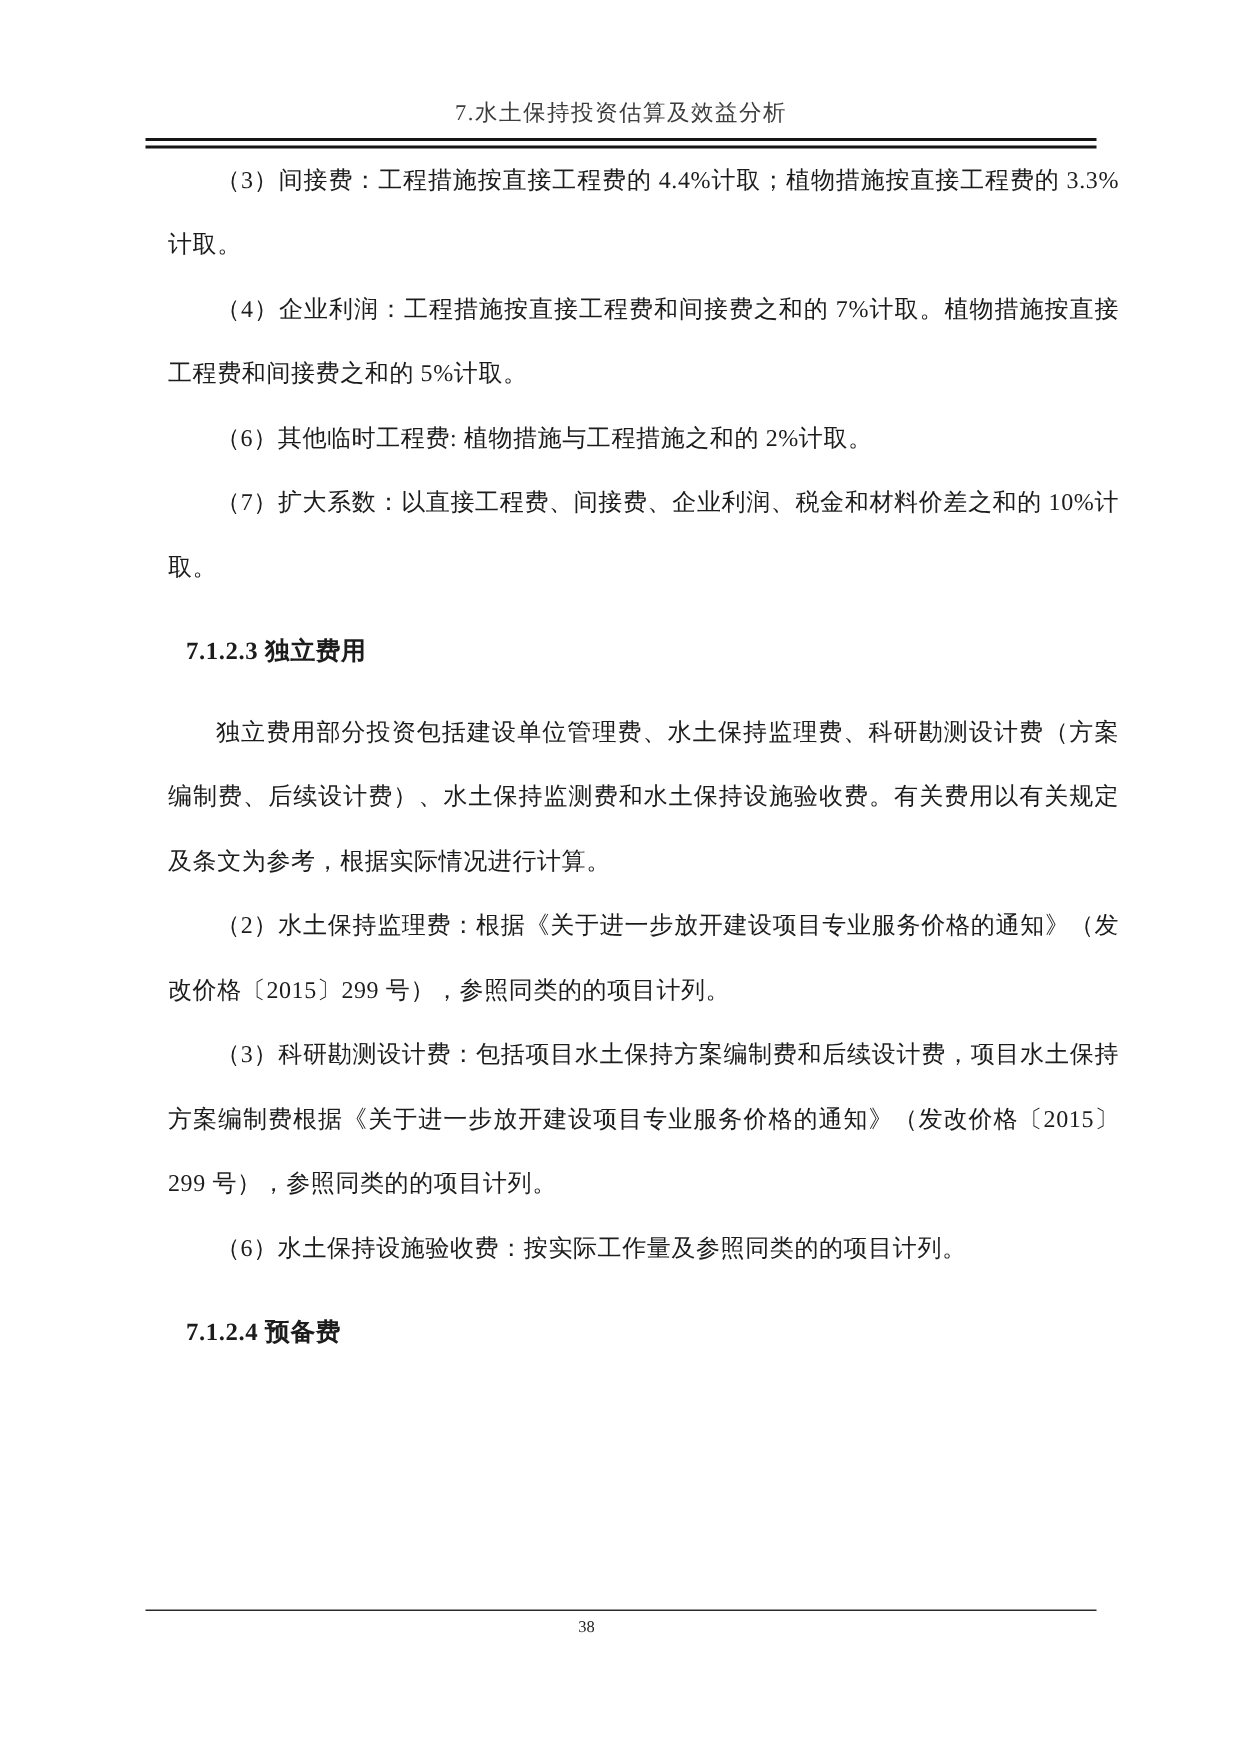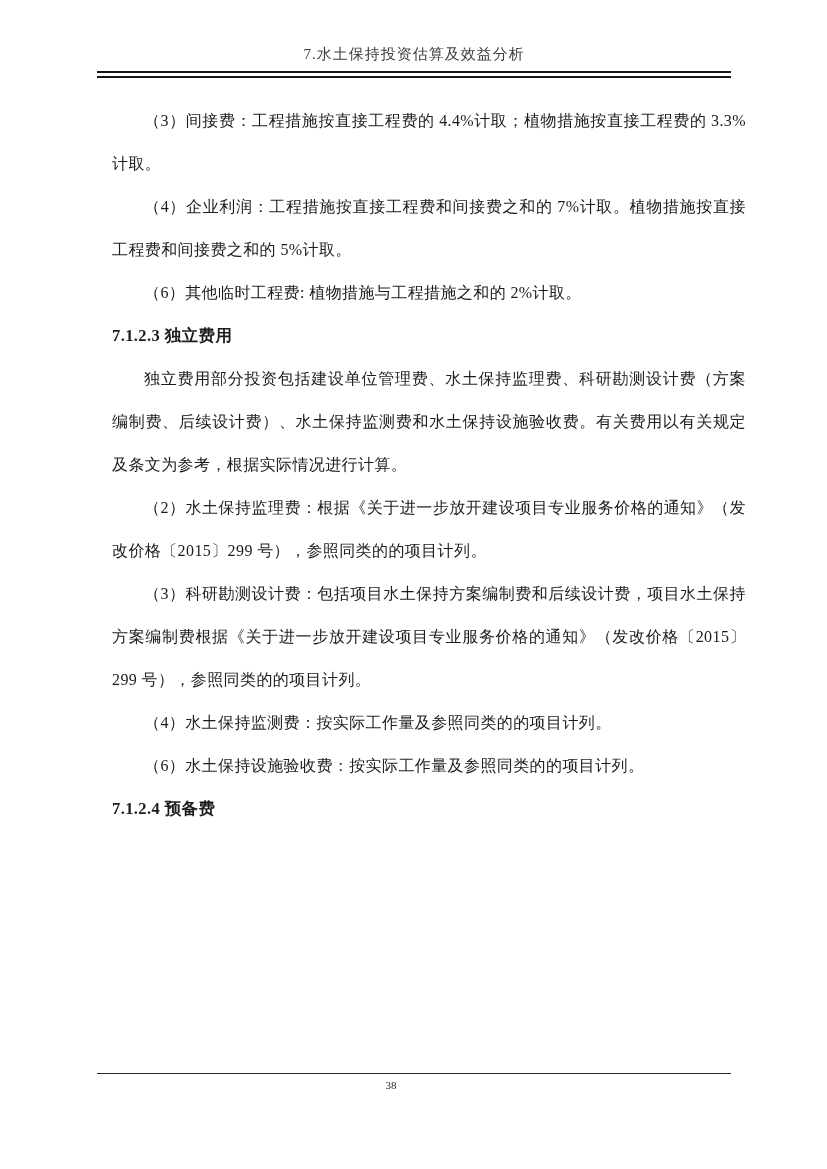--- a/index.html
+++ b/index.html
@@ -17,21 +17,21 @@
     color: #1c1c1c;
   }
   
   .header {
     position: absolute;
     left: 97px;
     right: 96px;
     top: 0;
   }
   .header-title {
-    padding-top: 45px;
+    padding-top: 66px;
     text-align: center;
     font-size: 15px;
     letter-spacing: 1px;
     color: #3d3d3d;
   }
   .header-rule {
     margin-top: 7px;
     height: 3px;
     border-top: 2.5px solid #161616;
     border-bottom: 2px solid #161616;
@@ -45,21 +45,21 @@
     font-size: 16px;
     line-height: 43px;
     text-align: justify;
   }
   .doc-body p.paragraph {
     margin: 0;
     text-indent: 32px;
     letter-spacing: 0.4px;
   }
   .doc-body h3.heading {
-    margin: 0;
+    margin: 12px;
     font-size: 16.5px;
     font-weight: bold;
     line-height: 43px;
     text-indent: 0;
     letter-spacing: 0.4px;
   }
   
   .footer {
     position: absolute;
     left: 97px;
@@ -94,25 +94,25 @@
 
   <div class="header">
     <div class="header-title">7.水土保持投资估算及效益分析</div>
     <div class="header-rule"></div>
   </div>
 
   <div class="doc-body" id="doc-body">
       <p class="paragraph">（3）间接费：工程措施按直接工程费的 4.4%计取；植物措施按直接工程费的 3.3%计取。</p>
       <p class="paragraph">（4）企业利润：工程措施按直接工程费和间接费之和的 7%计取。植物措施按直接工程费和间接费之和的 5%计取。</p>
       <p class="paragraph">（6）其他临时工程费: 植物措施与工程措施之和的 2%计取。</p>
+      <p class="paragraph">（7）扩大系数：以直接工程费、间接费、企业利润、税金和材料价差之和的 10%计取。</p>
       <h3 class="heading">7.1.2.3 独立费用</h3>
       <p class="paragraph">独立费用部分投资包括建设单位管理费、水土保持监理费、科研勘测设计费（方案编制费、后续设计费）、水土保持监测费和水土保持设施验收费。有关费用以有关规定及条文为参考，根据实际情况进行计算。</p>
       <p class="paragraph">（2）水土保持监理费：根据《关于进一步放开建设项目专业服务价格的通知》（发改价格〔2015〕299 号），参照同类的的项目计列。</p>
       <p class="paragraph">（3）科研勘测设计费：包括项目水土保持方案编制费和后续设计费，项目水土保持方案编制费根据《关于进一步放开建设项目专业服务价格的通知》（发改价格〔2015〕299 号），参照同类的的项目计列。</p>
-      <p class="paragraph">（4）水土保持监测费：按实际工作量及参照同类的的项目计列。</p>
       <p class="paragraph">（6）水土保持设施验收费：按实际工作量及参照同类的的项目计列。</p>
       <h3 class="heading">7.1.2.4 预备费</h3>
     </div>
 
   <div class="footer">
     <div class="footer-rule"></div>
     <span class="page-number">38</span>
   </div>
 
 </div>

